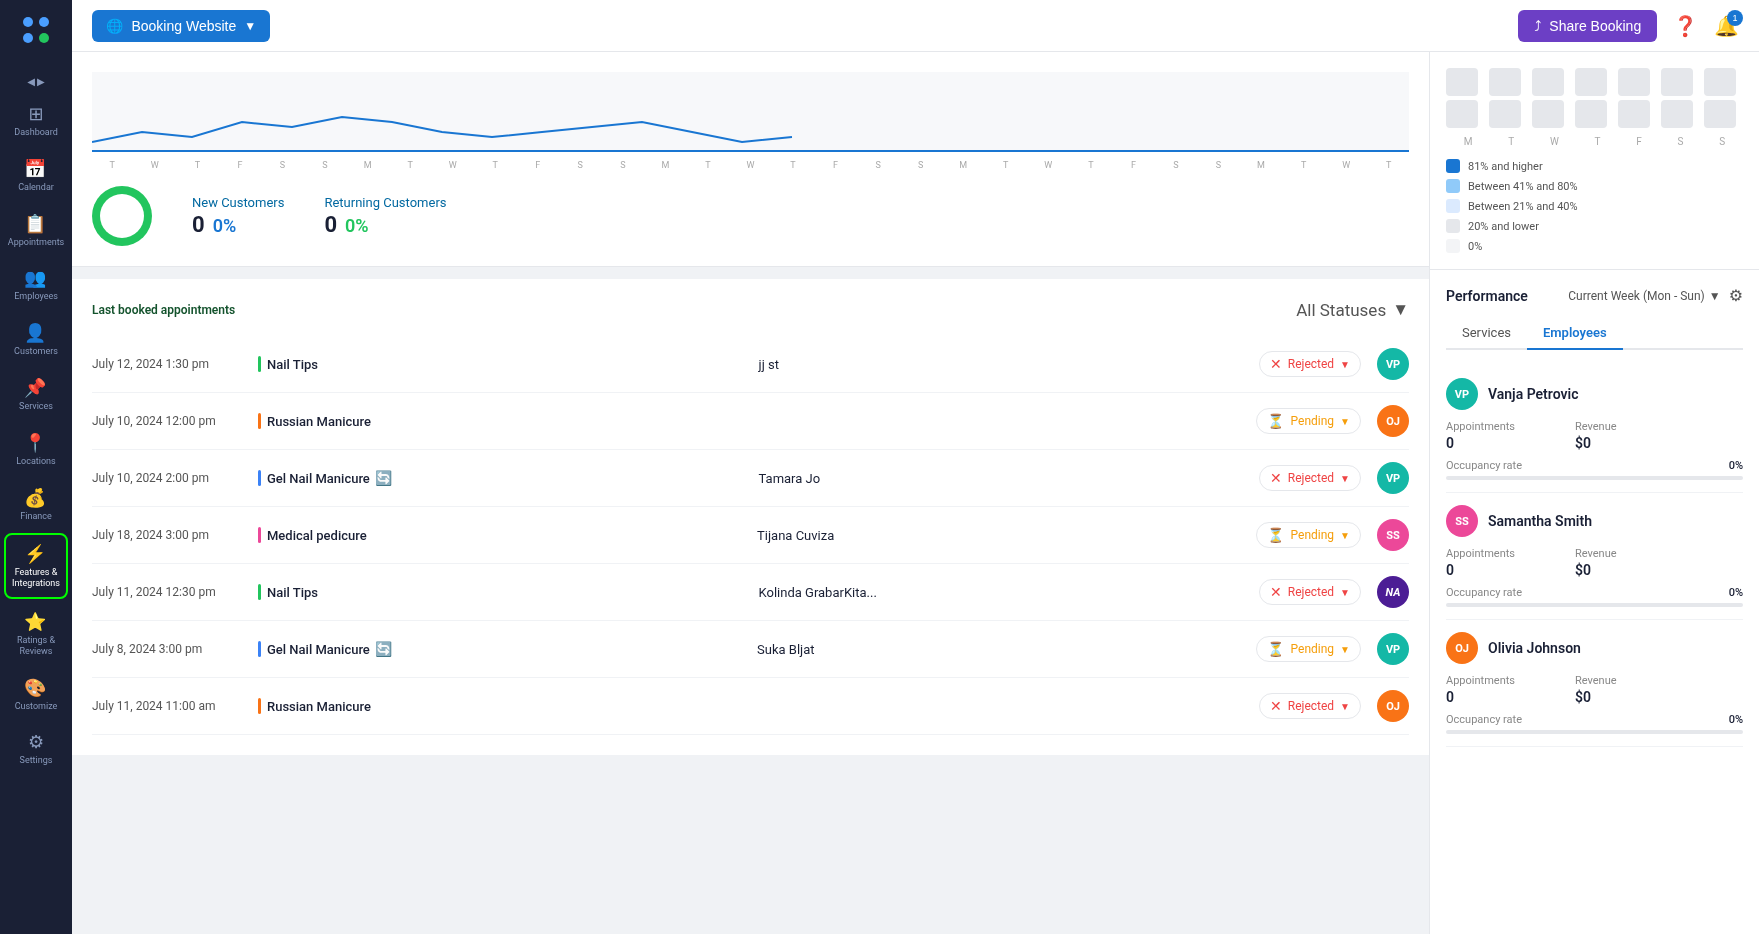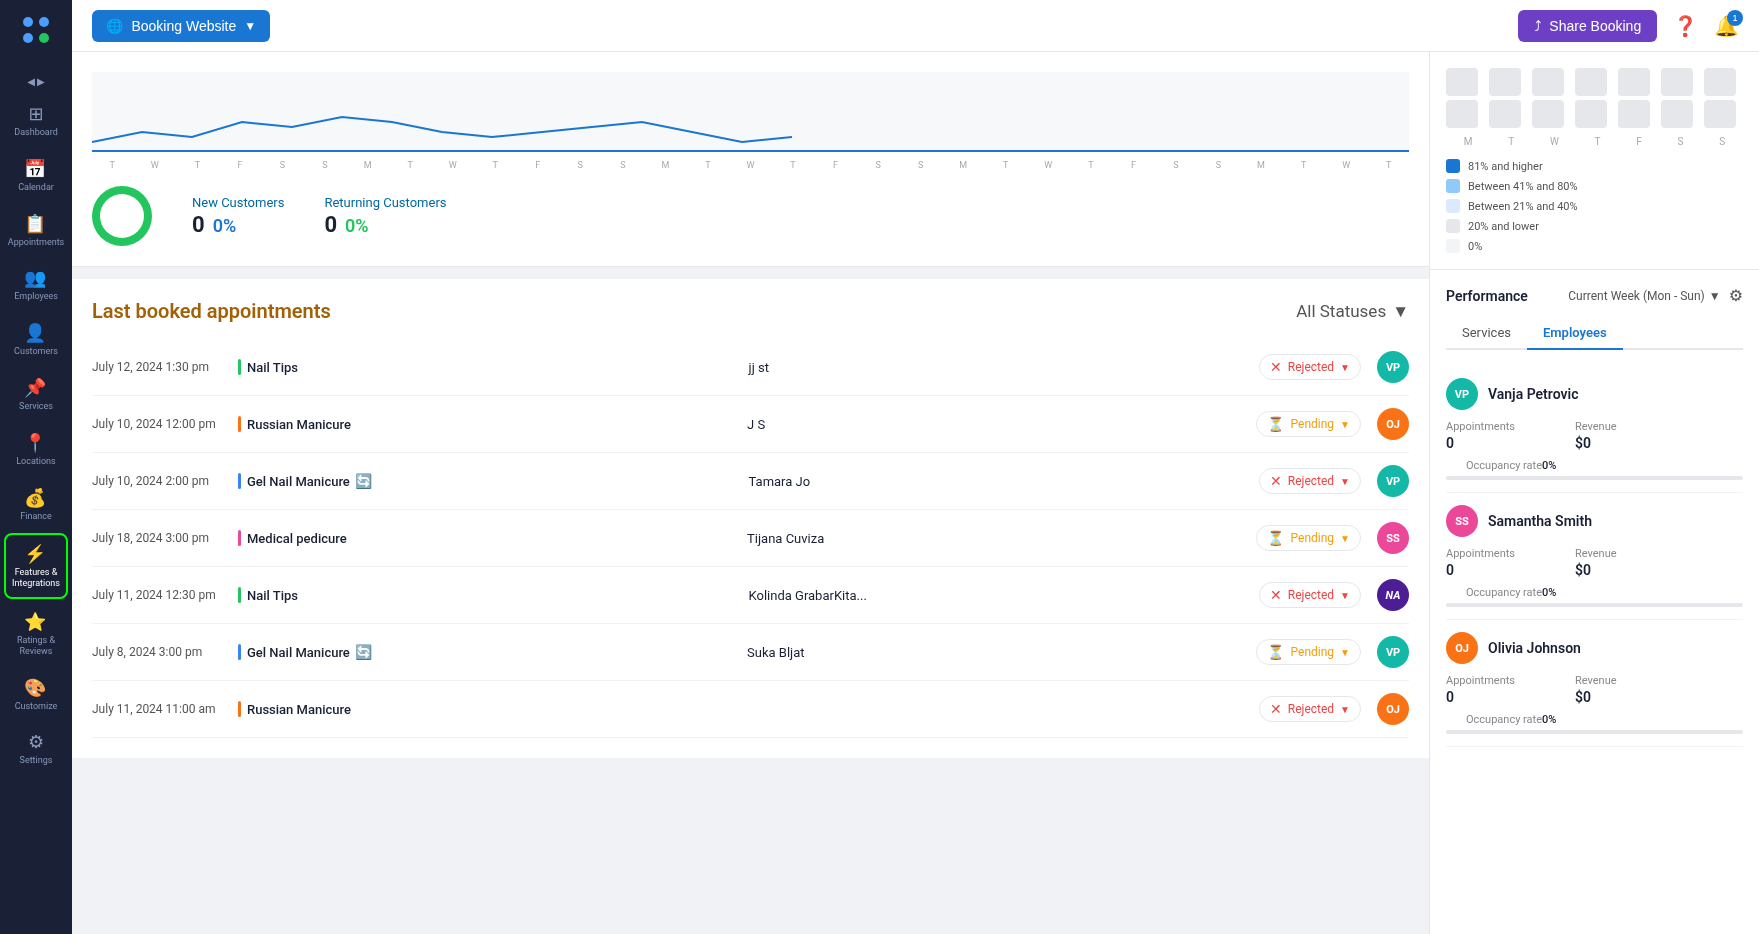--- a/index.html
+++ b/index.html
@@ -181,40 +181,40 @@
       background: #fff;
       margin: 12px 0 0 0;
       padding: 20px;
     }
     .section-header {
       display: flex;
       justify-content: space-between;
       align-items: center;
       margin-bottom: 16px;
     }
-    .section-title { font-size: 20px; font-weight: 600; color: #a16207; }
+    .section-title { font-size: 12px; font-weight: 600; color: #14532d; }
     .status-filter {
       display: flex;
       align-items: center;
       gap: 6px;
       font-size: 17px;
       color: #555;
       cursor: pointer;
     }
 
     
     .appointment-row {
       display: flex;
       align-items: center;
       padding: 12px 0;
       border-bottom: 1px solid #f0f2f5;
       gap: 16px;
     }
     .appt-date { font-size: 12px; color: #555; width: 130px; flex-shrink: 0; }
-    .appt-service { display: flex; align-items: center; gap: 6px; flex: 1; font-size: 13px; color: #1a2035; font-weight: 500; }
+    .appt-service { display: flex; align-items: center; gap: 6px; flex: 1; font-size: 13px; color: #1a2035; font-weight: 500; margin-left: 20px; }
     .service-bar { width: 3px; height: 16px; border-radius: 2px; }
     .appt-customer { flex: 1; font-size: 13px; color: #1a2035; }
     .status-badge {
       display: flex;
       align-items: center;
       gap: 6px;
       border: 1px solid #e5e7eb;
       border-radius: 20px;
       padding: 4px 10px;
       font-size: 12px;
@@ -285,21 +285,21 @@
     .perf-tab { padding: 8px 16px; font-size: 13px; cursor: pointer; color: #555; border-bottom: 2px solid transparent; margin-bottom: -2px; }
     .perf-tab.active { color: #1976d2; border-bottom-color: #1976d2; font-weight: 600; }
 
     .employee-card { padding: 12px 0; border-bottom: 1px solid #f0f2f5; }
     .employee-header { display: flex; align-items: center; gap: 10px; margin-bottom: 10px; }
     .employee-name { font-size: 14px; font-weight: 600; color: #1a2035; }
     .employee-stats { display: flex; gap: 60px; margin-bottom: 8px; padding-left: 0; }
     .employee-stat-item { display: flex; flex-direction: column; gap: 2px; }
     .employee-stat-label { font-size: 11px; color: #888; }
     .employee-stat-value { font-size: 14px; font-weight: 600; color: #1a2035; }
-    .occupancy-row { display: flex; justify-content: flex-start; align-items: center; font-size: 11px; color: #888; margin-left: 20px; }
+    .occupancy-row { display: flex; justify-content: space-between; align-items: center; font-size: 11px; color: #888; }
     .occupancy-value { font-size: 11px; color: #1a2035; font-weight: 500; }
     .occupancy-bar { width: 100%; height: 4px; background: #e5e7eb; border-radius: 2px; margin-top: 4px; }
     .occupancy-fill { height: 100%; background: #1976d2; border-radius: 2px; width: 0%; }
   </style>
 </head>
 <body>
 
 <div class="sidebar">
   <div class="sidebar-logo">
     <svg width="36" height="36" viewBox="0 0 36 36">
@@ -476,21 +476,20 @@
     </div>
     <div class="employee-avatar" style="background:#14b8a6;">VP</div>
   </div>
             <div class="appointment-row">
     <span class="appt-date">July 10, 2024 12:00 pm</span>
     <div class="appt-service">
       <div class="service-bar" style="background:#f97316;"></div>
       <span>Russian Manicure</span>
 
     </div>
-    <span class="appt-customer">J S</span>
     <div class="status-badge" style="color:#f59e0b;">
       <span style="color:#f59e0b;font-size:14px;">⏳</span>
       <span>Pending</span>
       <span style="font-size:10px;">▼</span>
     </div>
     <div class="employee-avatar" style="background:#f97316;">OJ</div>
   </div>
             <div class="appointment-row">
     <span class="appt-date">July 10, 2024 2:00 pm</span>
     <div class="appt-service">

